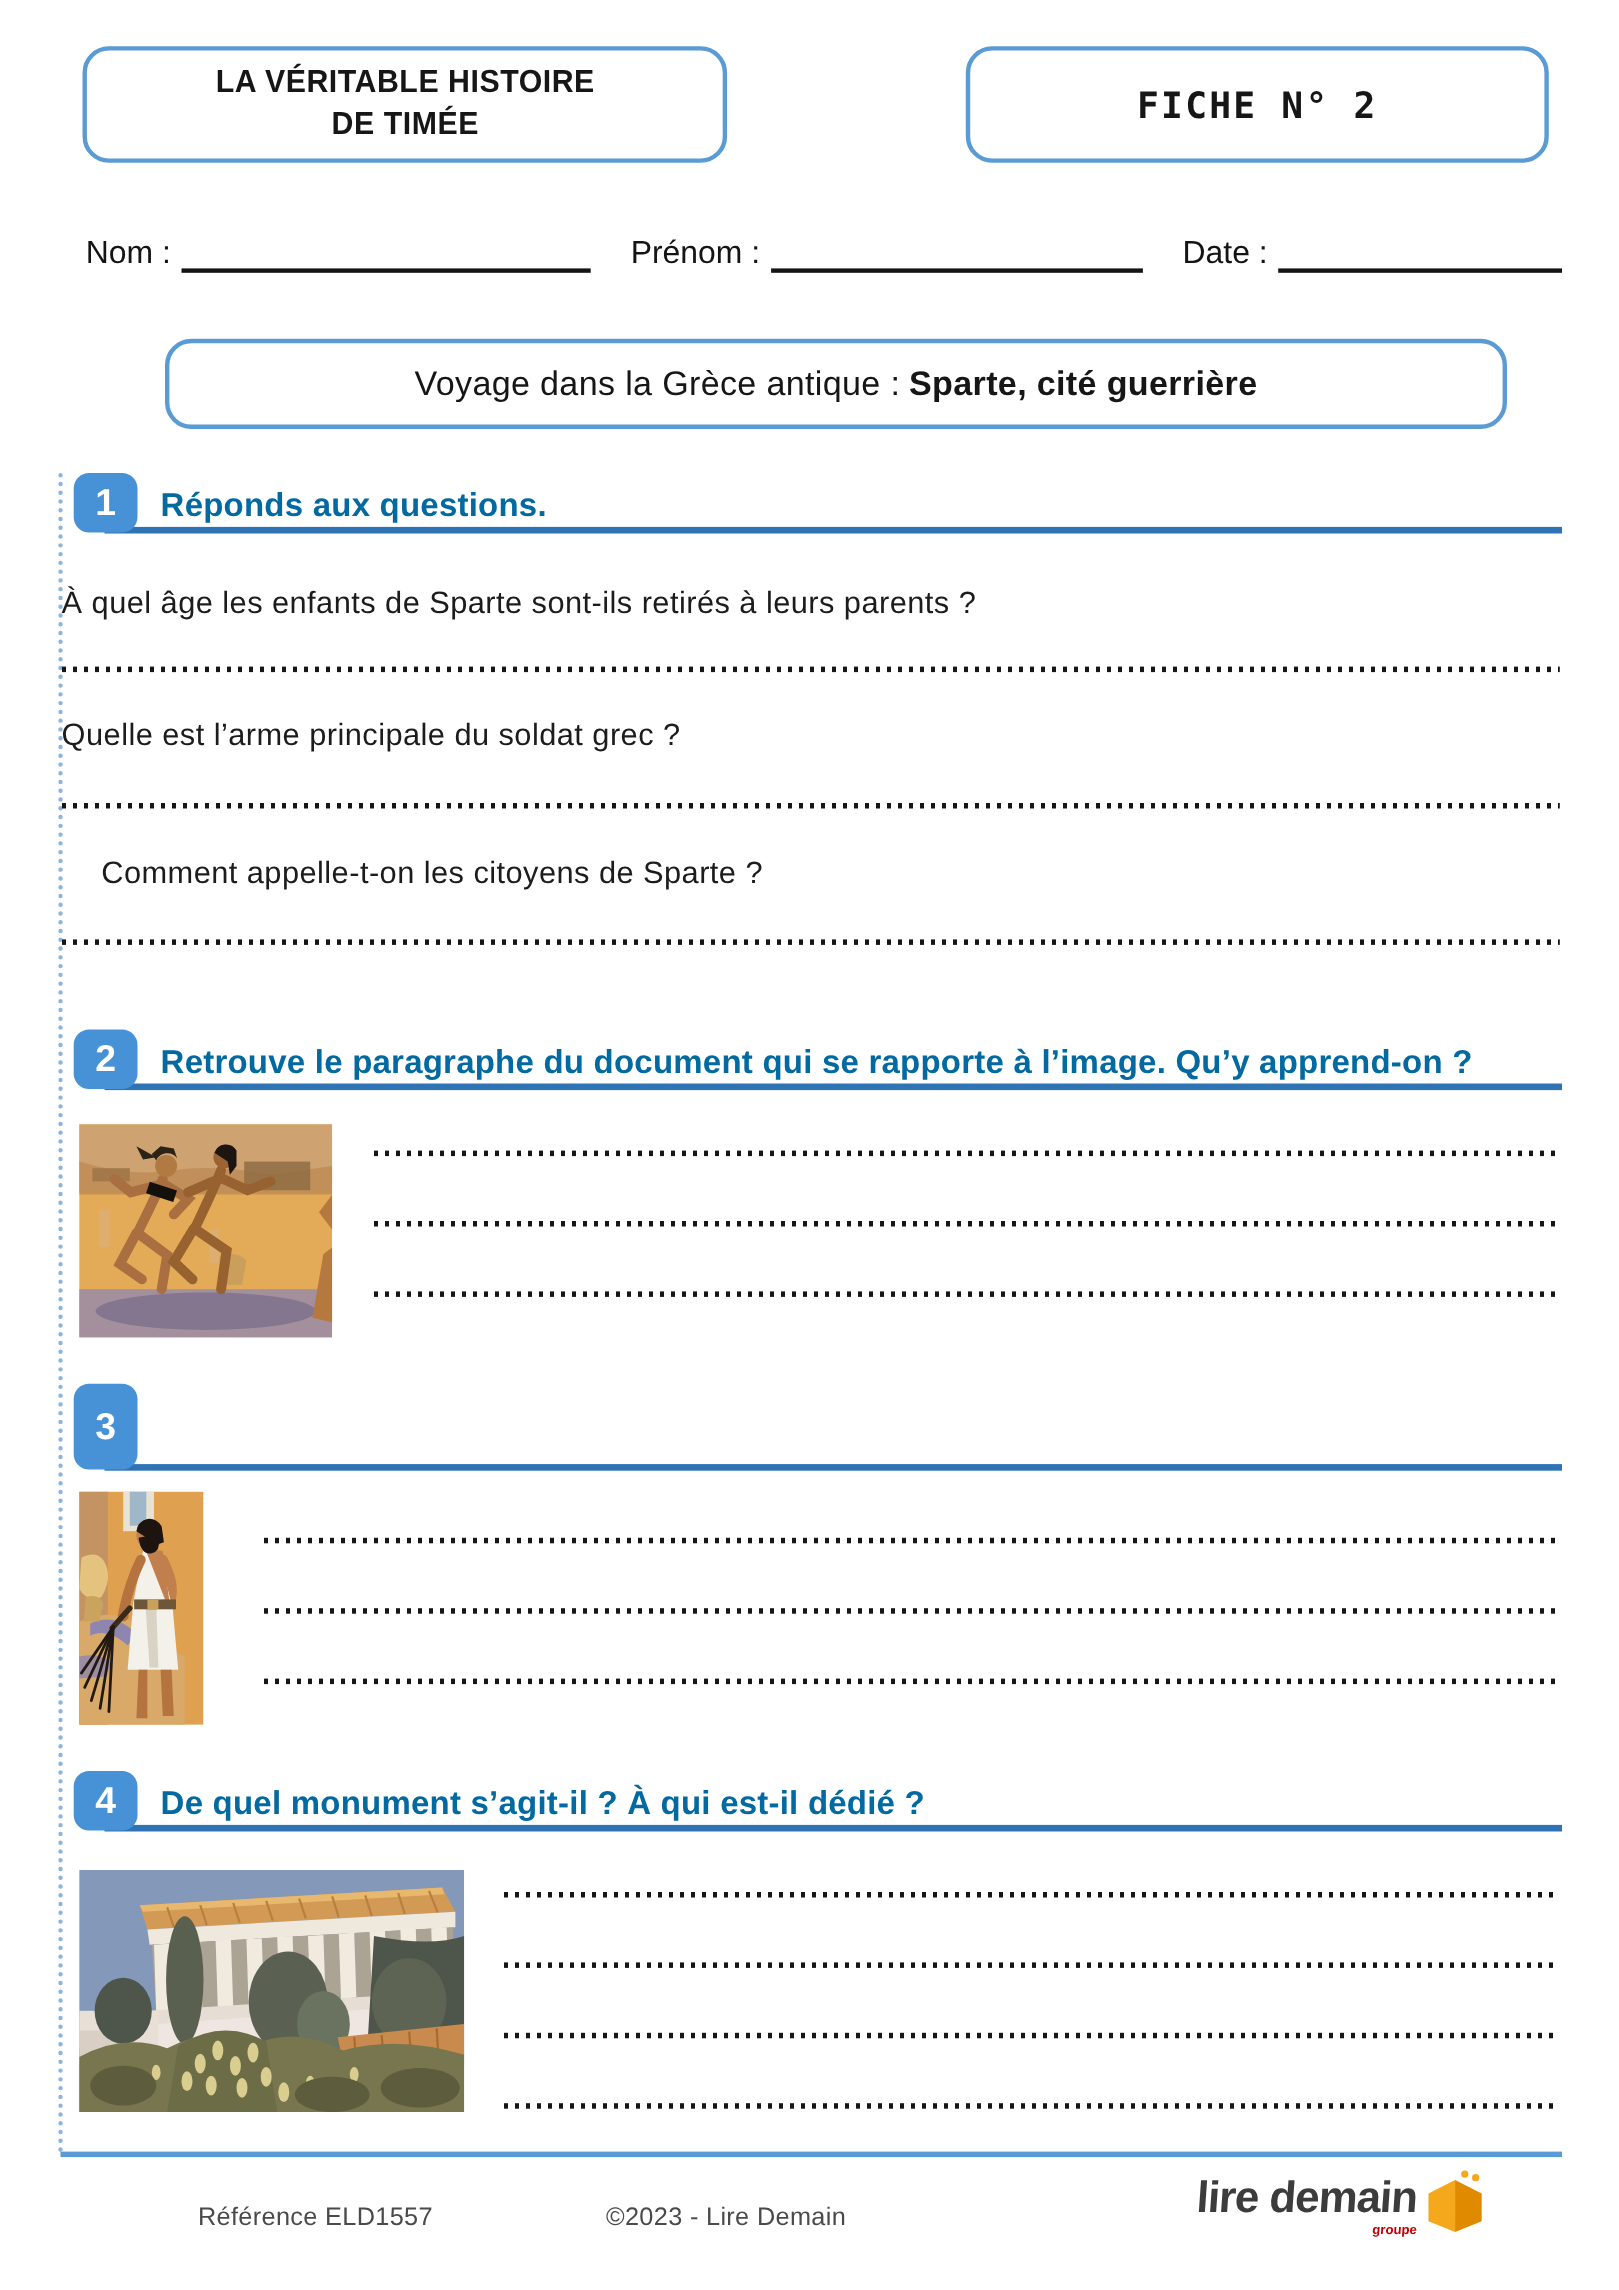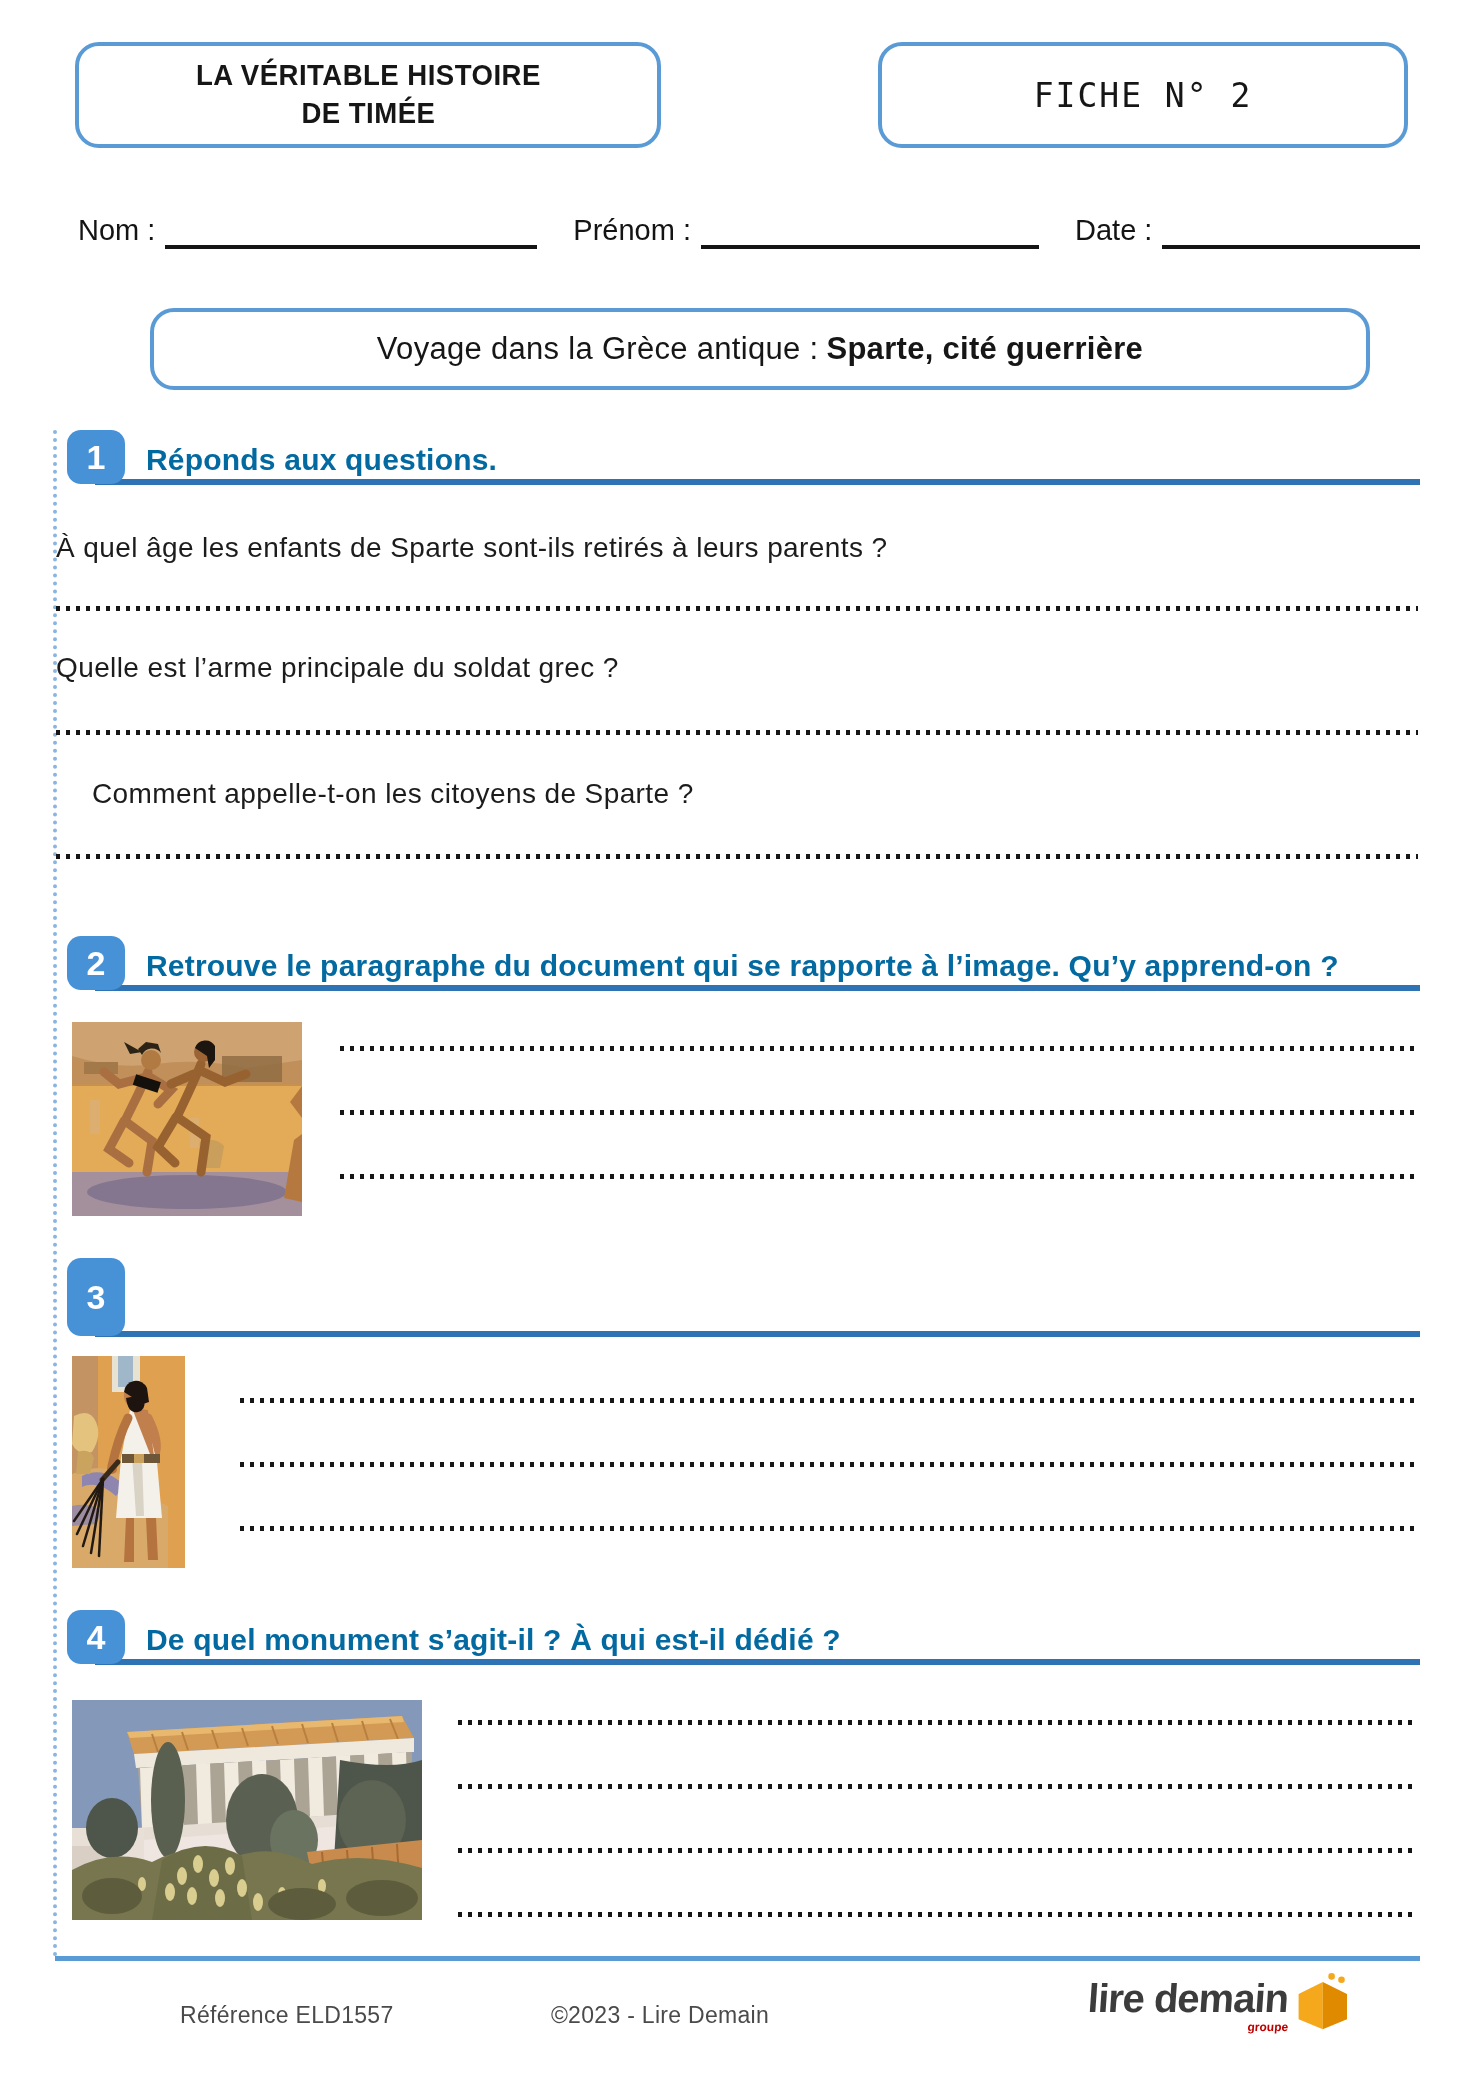--- a/index.html
+++ b/index.html
@@ -5,22 +5,22 @@
   html,body{margin:0;padding:0;background:#ffffff;}
   #page{
     position:relative;width:1472px;height:2082px;background:#ffffff;
     font-family:"Liberation Sans",sans-serif;color:#161616;overflow:hidden;
   }
   .rbox{
     position:absolute;border:4px solid #5b9bd5;border-radius:24px;background:#fff;
     display:flex;flex-direction:column;align-items:center;justify-content:center;text-align:center;
   }
   .booktitle{font-weight:bold;font-size:29px;line-height:1.3;letter-spacing:.5px;transform:scaleX(.95);}
-  .fiche{font-family:"DejaVu Sans Mono",monospace;font-weight:normal;font-size:33px;letter-spacing:2px;}
-  .identity{position:absolute;left:78px;top:214px;width:1342px;display:flex;align-items:center;font-size:29px;color:#141414;}
+  .fiche{font-family:"DejaVu Sans Mono",monospace;font-weight:bold;font-size:33px;letter-spacing:2px;}
+  .identity{position:absolute;left:78px;top:214px;width:1342px;display:flex;align-items:flex-start;font-size:29px;color:#141414;}
   .idlabel{white-space:nowrap;margin-right:10px;padding-bottom:2px;}
   .blank{display:inline-block;height:30px;border-bottom:4px solid #141414;}
   .sheet-title{font-size:31px;letter-spacing:.3px;flex-direction:row;}
   .sheet-title b{margin-left:8px;}
   .rail{position:absolute;left:53px;top:430px;height:1528px;width:0;border-left:4px dotted #8ab5e1;}
   .badge{
     position:absolute;left:67px;width:58px;background:#4791d6;border-radius:14px;color:#fff;
     font-weight:bold;font-size:34px;display:flex;align-items:center;justify-content:center;z-index:2;
   }
   .rule{position:absolute;left:95px;width:1325px;height:6px;background:#2e74b5;z-index:1;}

